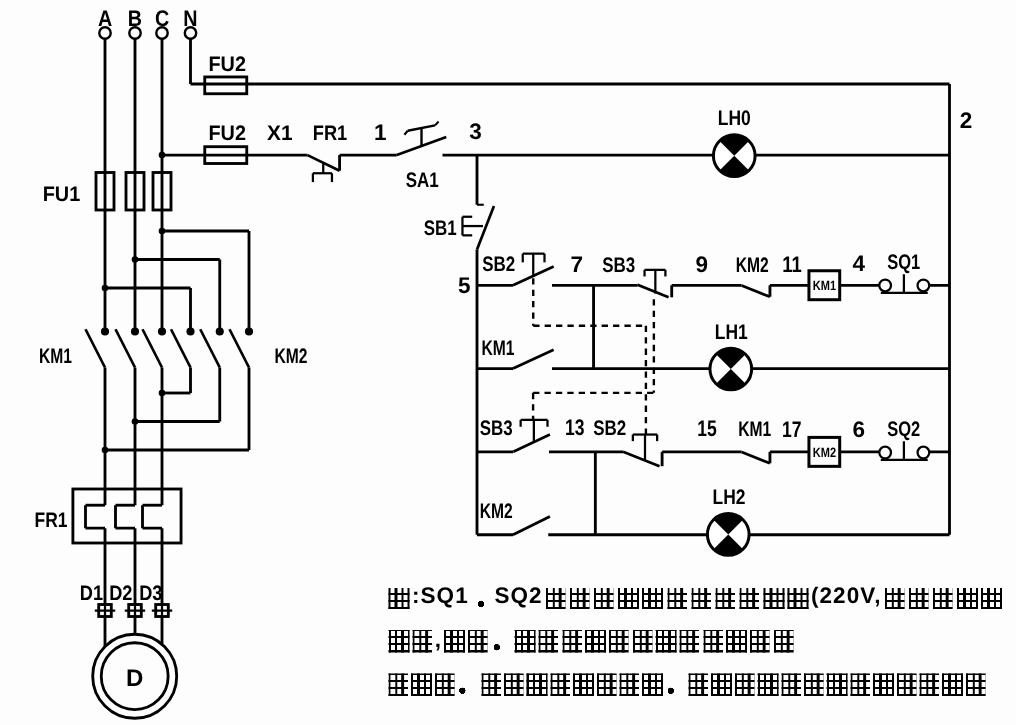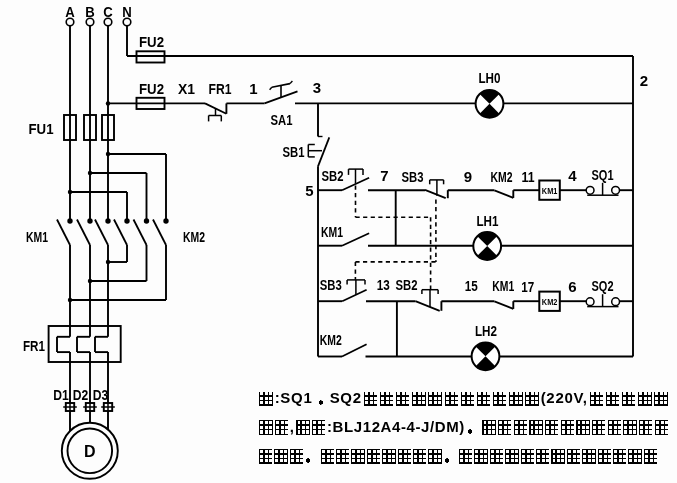--- a/index.html
+++ b/index.html
@@ -260,21 +260,20 @@
       <i class="cj"></i>
       <i class="cj"></i>
       <i class="cj"></i>
     </div>
 <div class="ln ln2" style="top:419.5px">
       <i class="cj"></i>
       <i class="cj"></i>
       <b>,</b>
       <i class="cj"></i>
       <i class="cj"></i>
-      <b>:BLJ12A4-4-J/DM)</b>
       <i class="cm"></i>
       <i class="cj"></i>
       <i class="cj"></i>
       <i class="cj"></i>
       <i class="cj"></i>
       <i class="cj"></i>
       <i class="cj"></i>
       <i class="cj"></i>
       <i class="cj"></i>
       <i class="cj"></i>

